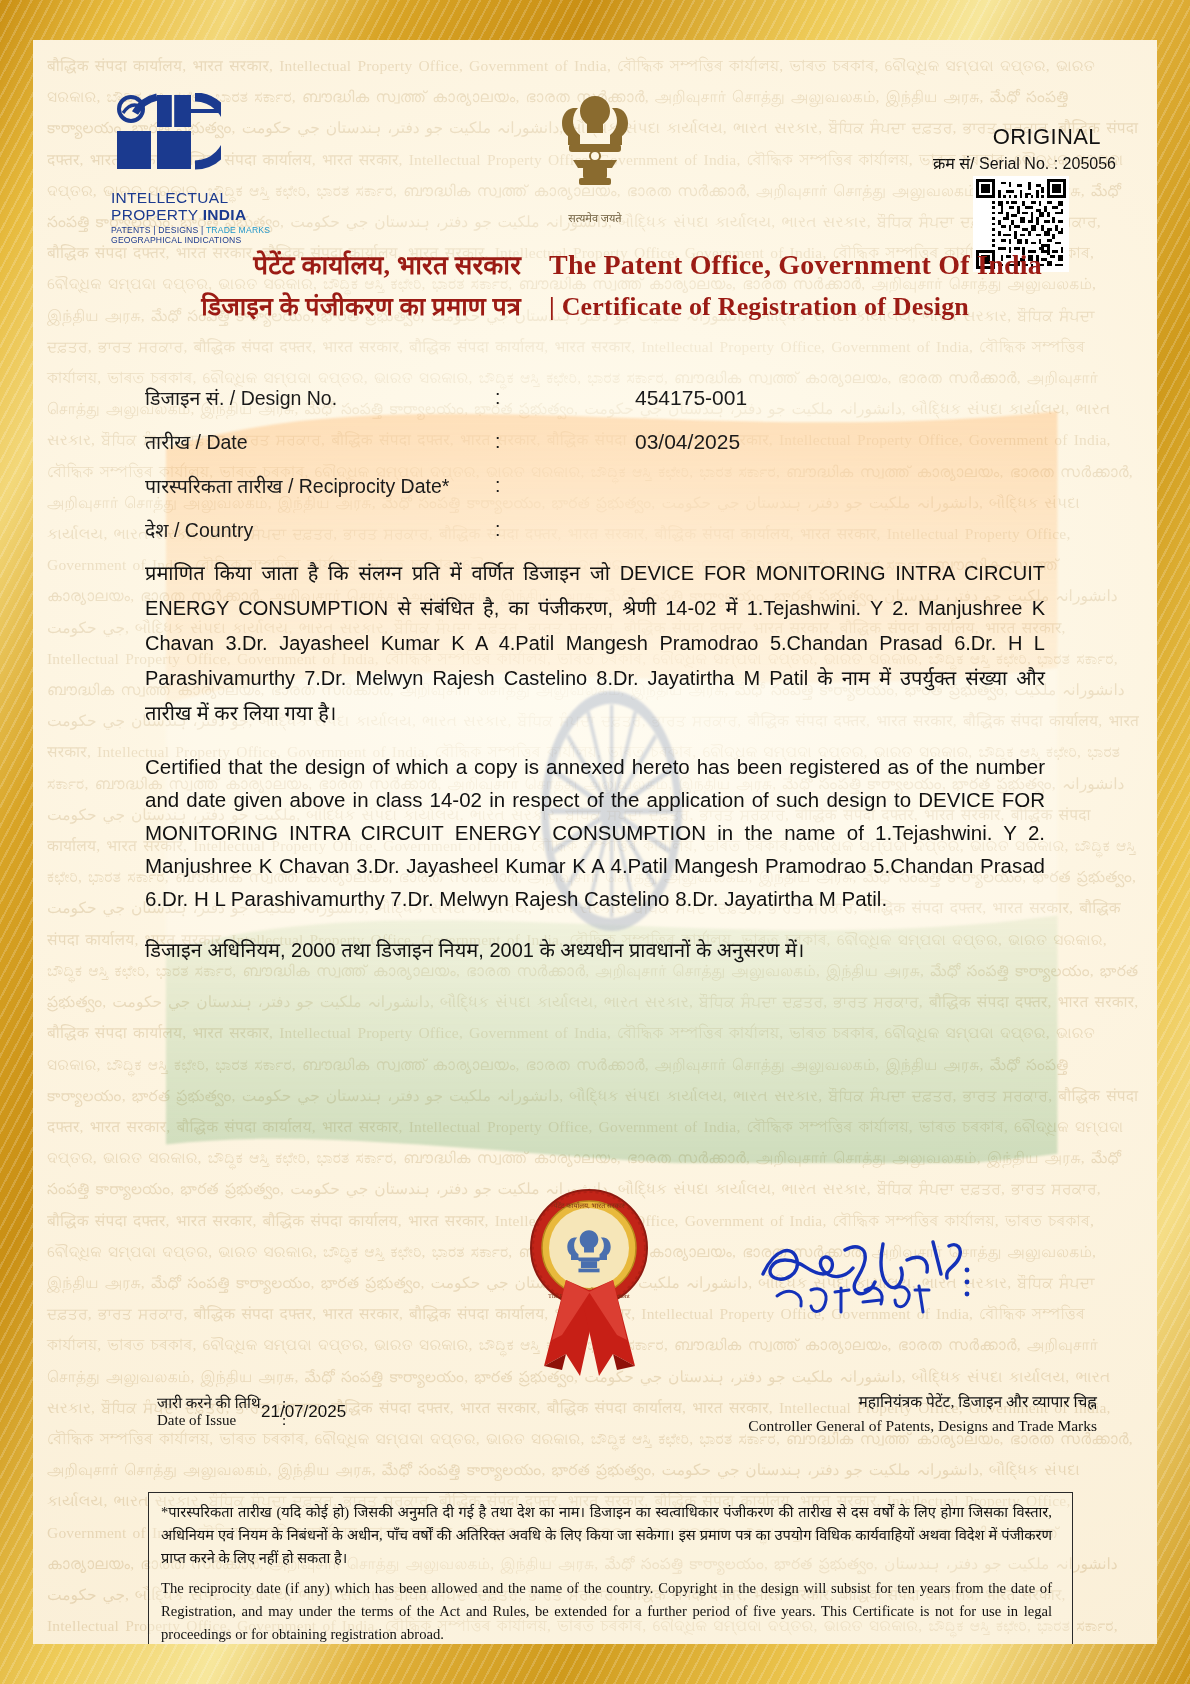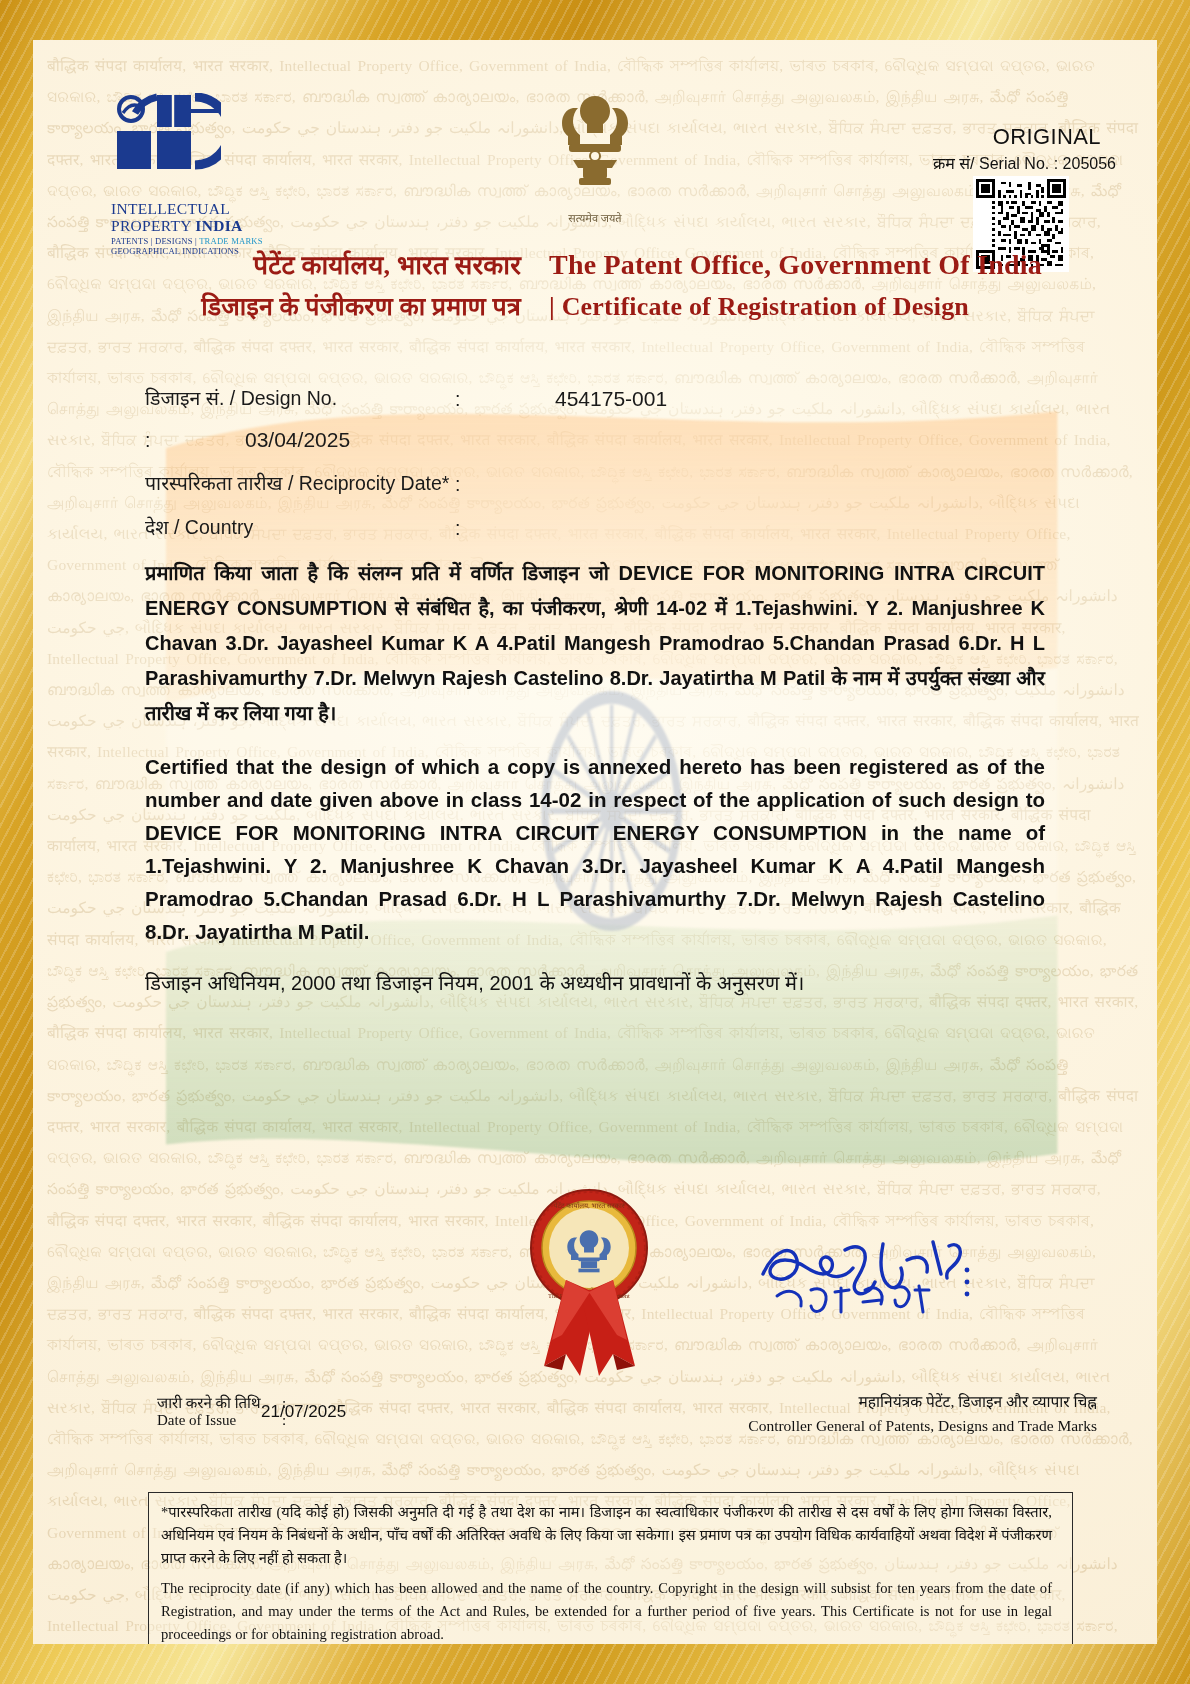--- a/index.html
+++ b/index.html
@@ -68,22 +68,22 @@
     letter-spacing:.2px;
   }
 
   
   #content{ position:absolute; inset:0; }
 
   
   #ip-logo{ position:absolute; left:78px; top:53px; width:185px; }
   #ip-logo .mark{ display:flex; align-items:flex-start; }
   #ip-logo .logo-name{
-    margin-top:16px;
-    font-family:Liberation Serif, serif;
+    margin-top:5px;
+    font-family:Liberation Sans, sans-serif;
     color:#1b3a8f; line-height:1.08;
   }
   #ip-logo .l1{ font-size:15.5px; letter-spacing:.3px; }
   #ip-logo .l2{ font-size:15.5px; letter-spacing:.3px; }
   #ip-logo .l2 b{ font-weight:bold; }
   #ip-logo .l3{ font-size:8.6px; margin-top:3px; letter-spacing:.2px; }
   #ip-logo .l3 .tm{ color:#2196c9; }
   #ip-logo .l4{ font-size:8.6px; letter-spacing:.2px; }
 
   #emblem-wrap{ position:absolute; left:50%; top:46px; transform:translateX(-50%); text-align:center; }
@@ -115,28 +115,28 @@
     color:#9b1b14; font-size:28px; text-align:left; width:540px;
     padding-left:14px; letter-spacing:.2px;
   }
   .title-row.second .t-hi{ font-size:25px; }
   .title-row.second .t-en{ font-size:26px; }
   .title-row.second{ margin-top:6px; }
   .divider-bar{ color:#9b1b14; font-weight:bold; font-size:26px; }
 
   
   #fields{ position:absolute; left:112px; top:344px; width:760px; }
-  .field{ display:flex; align-items:flex-end; margin-bottom:17px; font-size:19.5px; color:#1a1a1a; }
+  .field{ display:flex; align-items:center; margin-bottom:17px; font-size:19.5px; color:#1a1a1a;gap:40px; }
   .field .lbl{ width:310px; }
   .field .colon{ width:22px; }
   .field .val{ padding-left:78px; font-size:21px; }
 
   
   #body-text{ position:absolute; left:112px; top:516px; width:900px; color:#111; }
-  .para{ font-size:20.5px; line-height:33px; text-align:justify; margin-bottom:19px;font-weight:bold; }
+  .para{ font-size:20.5px; line-height:33px; text-align:justify; margin-bottom:19px; }
   .para.hi{ font-size:20px; line-height:35px; }
   #act-hi{ font-size:20px; line-height:33px; margin-bottom:4px; }
   #act-en{ font-size:20.5px; line-height:33px; }
 
   
   #seal{ position:absolute; left:496px; top:1148px; width:120px; }
   #ribbon{ position:absolute; left:489px; top:1240px; width:135px; height:100px; }
   #signature{
     position:absolute; left:720px; top:1190px;
     width:230px; height:90px;
@@ -311,20 +311,21 @@
       </div>
     </div>
 
     <div id="fields">
       <div class="field">
         <span class="lbl">डिजाइन सं. / Design No.</span>
         <span class="colon">:</span>
         <span class="val">454175-001</span>
       </div>
       <div class="field">
+        <span class="lbl">तारीख / Date</span>
         <span class="colon">:</span>
         <span class="val">03/04/2025</span>
       </div>
       <div class="field">
         <span class="lbl">पारस्परिकता तारीख / Reciprocity Date*</span>
         <span class="colon">:</span>
         <span class="val"></span>
       </div>
       <div class="field">
         <span class="lbl">देश / Country</span>

